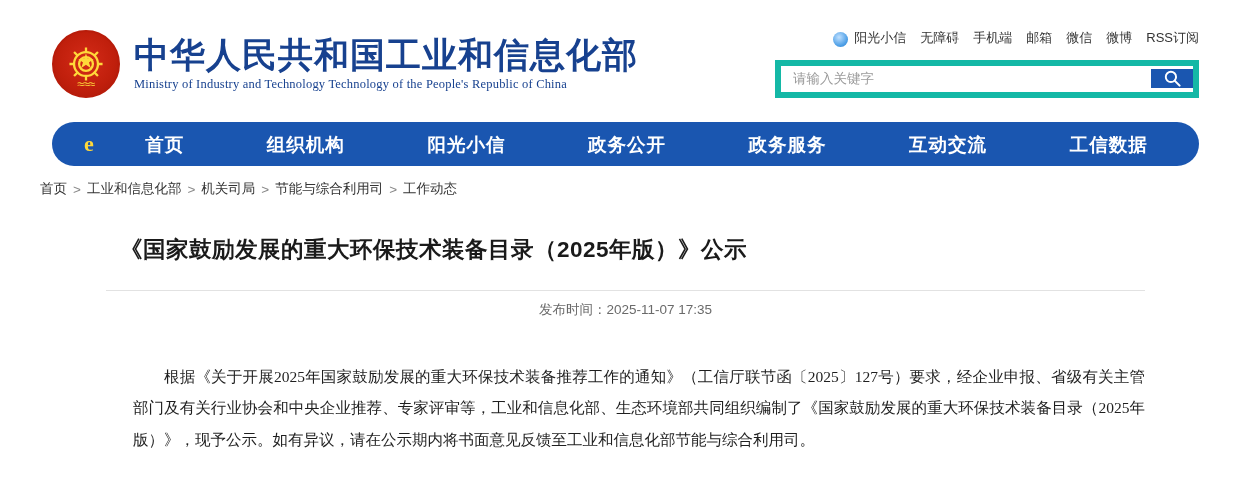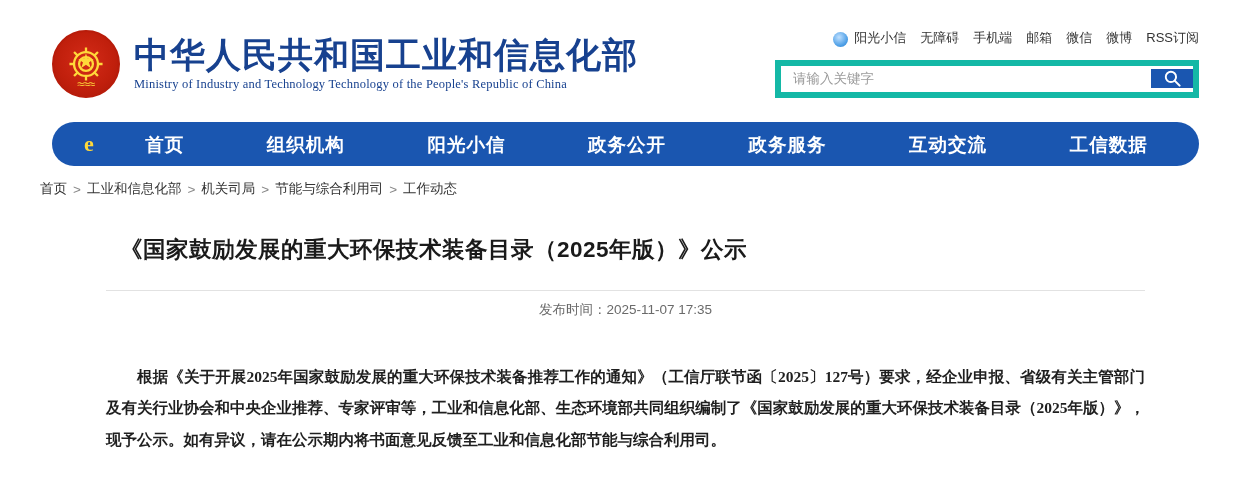--- a/index.html
+++ b/index.html
@@ -192,28 +192,27 @@
   .meta {
     margin-top: 10px;
     text-align: center;
     font-size: 13.5px;
     color: #6a6a6a;
     display: flex;
     justify-content: center;
     gap: 46px;
   }
   .body-text {
-    margin: 42px 66px 0 66px;
+    margin: 42px 66px 0 93px;
     font-size: 15.5px;
     color: #1f1f1f;
     line-height: 2.05;
     text-align: justify;
     text-indent: 2em;
     font-family: "Liberation Serif", serif;
-    font-weight: bold;
   }
 </style>
 </head>
 <body>
 
 <div class="header">
 
   <div class="brand">
     <div class="emblem">
       <svg class="gear" viewBox="0 0 100 100">

